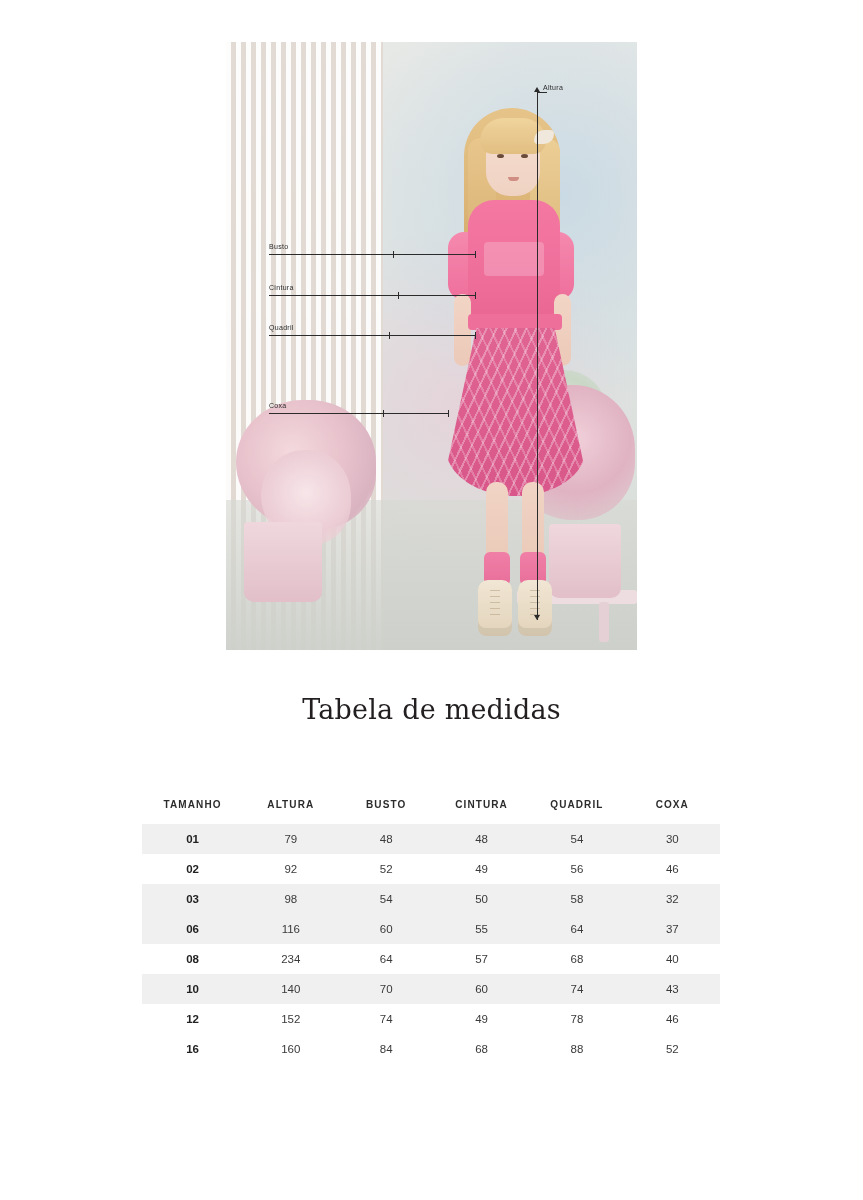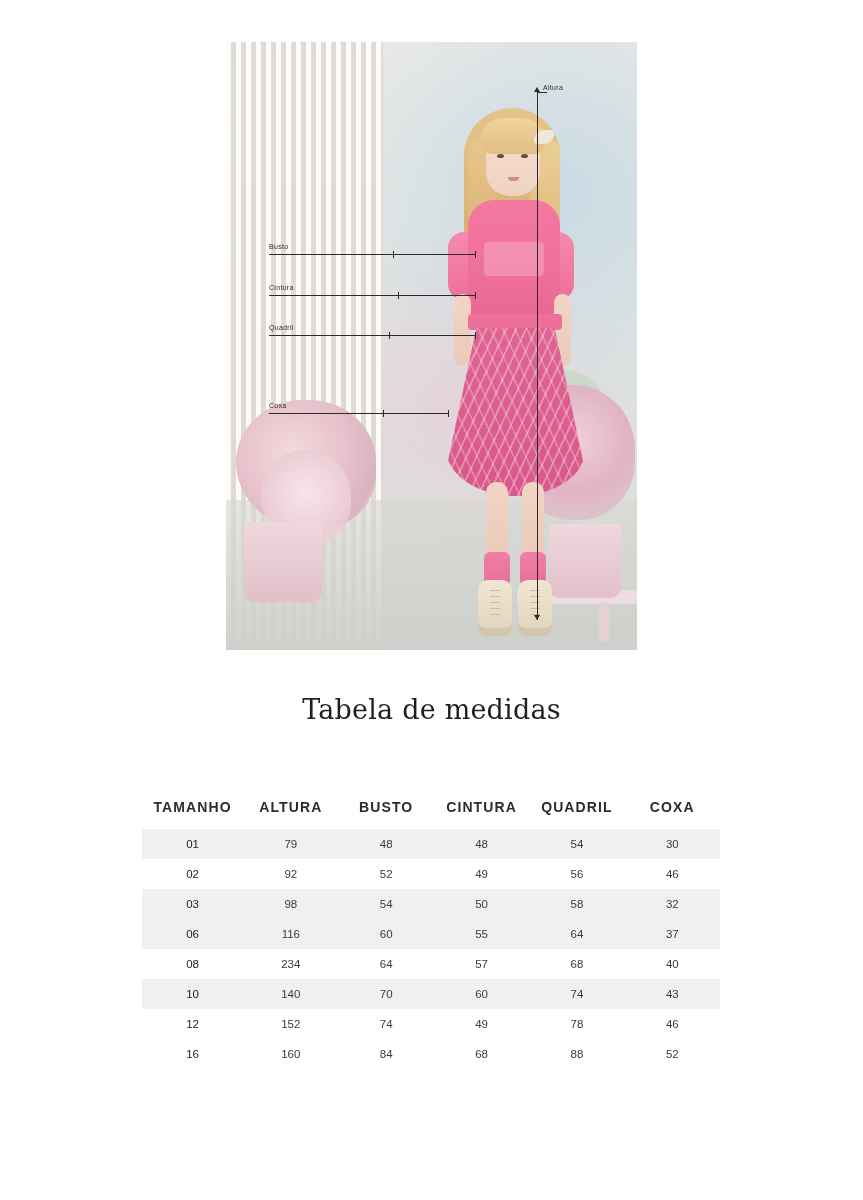--- a/index.html
+++ b/index.html
@@ -266,34 +266,34 @@
     left: 142px;
     top: 792px;
     width: 578px;
   }
   table {
     width: 100%;
     border-collapse: collapse;
     font-size: 11.5px;
   }
   thead th {
-    font-size: 14px;
+    font-size: 10px;
     letter-spacing: 1.1px;
     font-weight: 700;
     color: #2c2c2c;
     padding: 7px 0 14px 0;
   }
   tbody td {
     text-align: center;
     padding: 9px 0;
     color: #3a3a3a;
     font-size: 11.5px;
   }
   tbody td.size {
-    font-weight: 400;
+    font-weight: 700;
     color: #222;
     margin-left: 40px;
   }
   tbody tr.odd td {
     background: #f0f0f0;
   }
   tbody tr.even td {
     background: #ffffff;
     text-align: center;
   }

